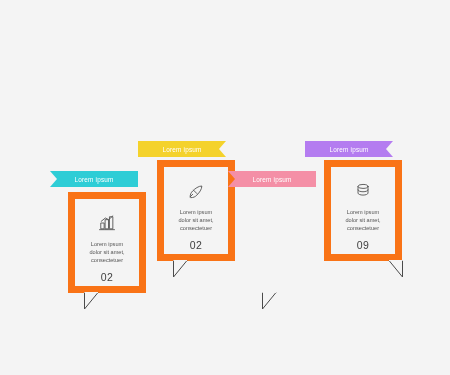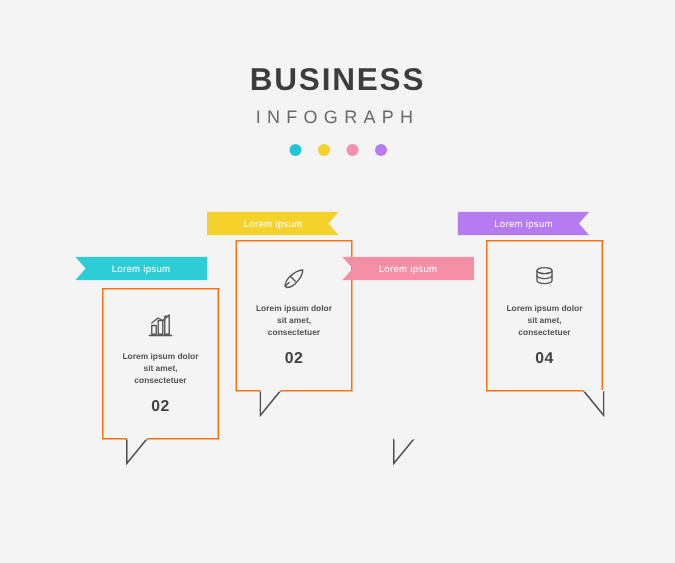--- a/index.html
+++ b/index.html
@@ -51,24 +51,23 @@
   .dot {
     width: 8px;
     height: 8px;
     border-radius: 50%;
     display: block;
   }
 
   
   .card {
     position: absolute;
-    border: 1px solid #f97316;
+    border: 7px solid #f97316;
     background: transparent;
     box-sizing: border-box;
-    font-weight: bold;
   }
   .card-body {
     position: absolute;
     left: 0;
     width: 100%;
     text-align: center;
     box-sizing: border-box;
     padding: 0 10px;
   }
   .card-icon {
@@ -108,30 +107,20 @@
   }
   .ribbon.left-point {
     clip-path: polygon(0 0, 100% 0, calc(100% - 7px) 50%, 100% 100%, 0 100%, 0 50%);
   }
 </style>
 </head>
 <body>
 
 <div class="canvas">
 
-  <div class="title-block">
-    <div class="title-main">BUSINESS</div>
-    <div class="title-sub">INFOGRAPH</div>
-    <div class="dots">
-      <span class="dot" id="dot0" style="background: rgb(34, 199, 214);"></span>
-      <span class="dot" id="dot1" style="background: rgb(244, 210, 43);"></span>
-      <span class="dot" id="dot2" style="background: rgb(244, 143, 177);"></span>
-      <span class="dot" id="dot3" style="background: rgb(180, 124, 240);"></span>
-    </div>
-  </div>
 
   <div class="card" style="left:68px; top:192px; width:78px; height:101px;">
     <div class="card-body" style="top:14px;">
       <svg class="card-icon" width="20" height="20" viewBox="0 0 24 24" fill="none" stroke="#555" stroke-width="1.1" stroke-linecap="round" stroke-linejoin="round">
         <path d="M3 20h18"></path>
         <rect x="5" y="12" width="3.6" height="7"></rect>
         <rect x="10.2" y="8" width="3.6" height="11"></rect>
         <rect x="15.4" y="4.5" width="3.6" height="14.5"></rect>
         <path d="M5 10l5-4 4 2 5-4.5"></path>
       </svg>
@@ -176,21 +165,21 @@
   </div>
 
   <div class="card" style="left:324px; top:160px; width:78px; height:101px;">
     <div class="card-body" style="top:14px;">
       <svg class="card-icon" width="20" height="20" viewBox="0 0 24 24" fill="none" stroke="#555" stroke-width="1.1" stroke-linecap="round" stroke-linejoin="round">
         <ellipse cx="12" cy="6.5" rx="6" ry="2.4"></ellipse>
         <path d="M6 6.5v4c0 1.3 2.7 2.4 6 2.4s6-1.1 6-2.4v-4"></path>
         <path d="M6 10.5v4c0 1.3 2.7 2.4 6 2.4s6-1.1 6-2.4v-4"></path>
       </svg>
       <div class="card-text">Lorem ipsum dolor sit amet, consectetuer</div>
-      <div class="card-num">04</div>
+      <div class="card-num">09</div>
     </div>
   </div>
   <svg style="position:absolute; left:381px; top:260px;" width="22" height="18" viewBox="0 0 22 18">
     <path d="M21.5 0.5 L21.5 17 L8 0.5" fill="#f4f4f4" stroke="#4a4a4a" stroke-width="1"></path>
     <path d="M21.5 0 L8 0" stroke="#f4f4f4" stroke-width="2"></path>
   </svg>
   <div class="ribbon left-point" id="rib3" style="left: 305px; top: 141px; width: 88px; background: rgb(180, 124, 240);">
     <span>Lorem ipsum</span>
   </div>
 

